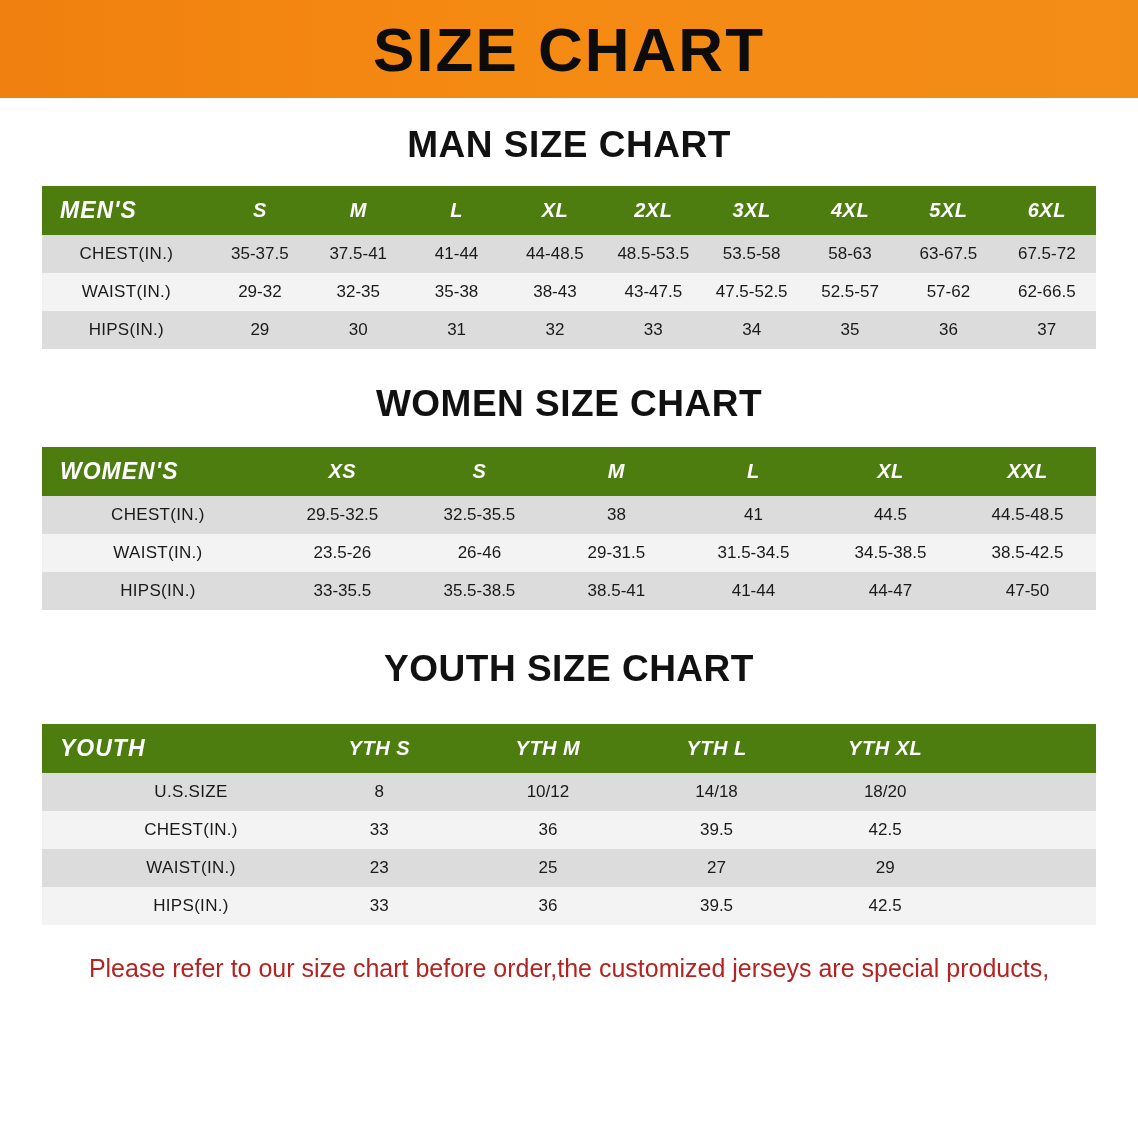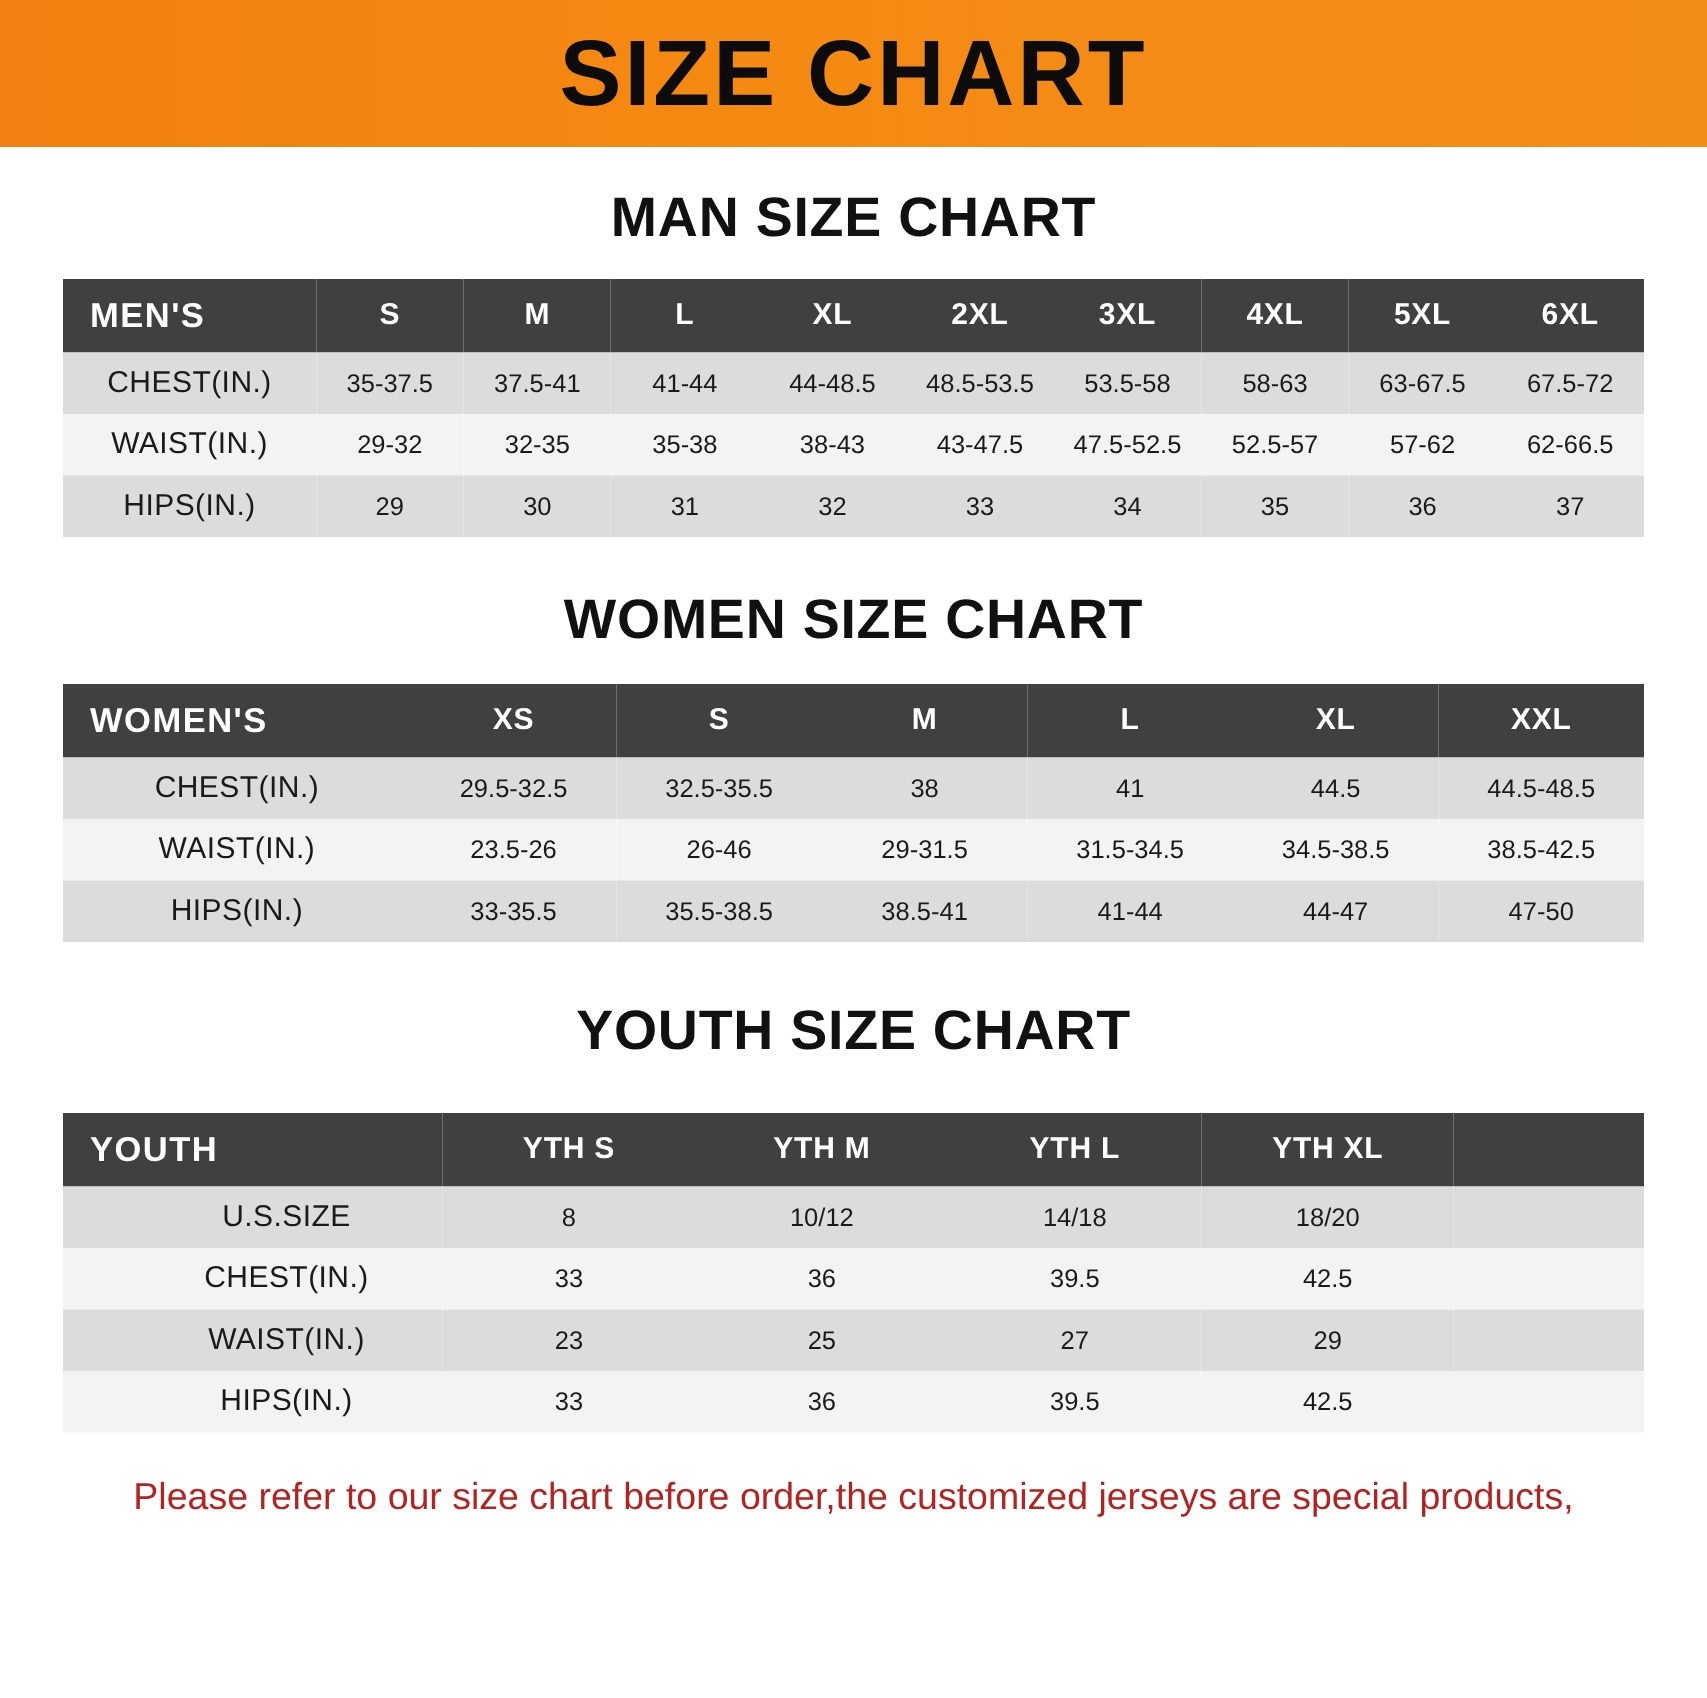--- a/index.html
+++ b/index.html
@@ -47,41 +47,41 @@
     border-collapse: collapse;
     table-layout: fixed;
   }
   table.size th, table.size td {
     font-family: "Liberation Sans", sans-serif;
     text-align: center;
     color: #1a1a1a;
     white-space: nowrap;
   }
   
-  table.size thead tr { background: #404040; }
+  table.size thead tr { background: #4d7c0f; font-style: italic; }
   table.size thead th {
     color: #ffffff;
     font-size: 20px;
     font-weight: bold;
     padding: 11px 2px;
     letter-spacing: .5px;
   }
   table.size thead th.rowlab {
     text-align: left;
     padding-left: 18px;
     font-size: 23px;
     letter-spacing: 1px;
   }
   table.size tbody td {
     font-size: 17px;
     padding: 9px 2px;
   }
   table.size tbody td.rowlab {
     text-align: center;
-    font-size: 20px;
+    font-size: 17px;
     letter-spacing: .3px;
   }
   tr.band-dark  td { background: #dcdcdc; }
   tr.band-light td { background: #f3f3f3; }
 
   
   .women thead th { font-size: 22px; padding: 13px 2px; }
   .women thead th.rowlab { font-size: 24px; }
   .women tbody td { font-size: 19px; padding: 11px 2px; }
   .women tbody td.rowlab { font-size: 19px; }

